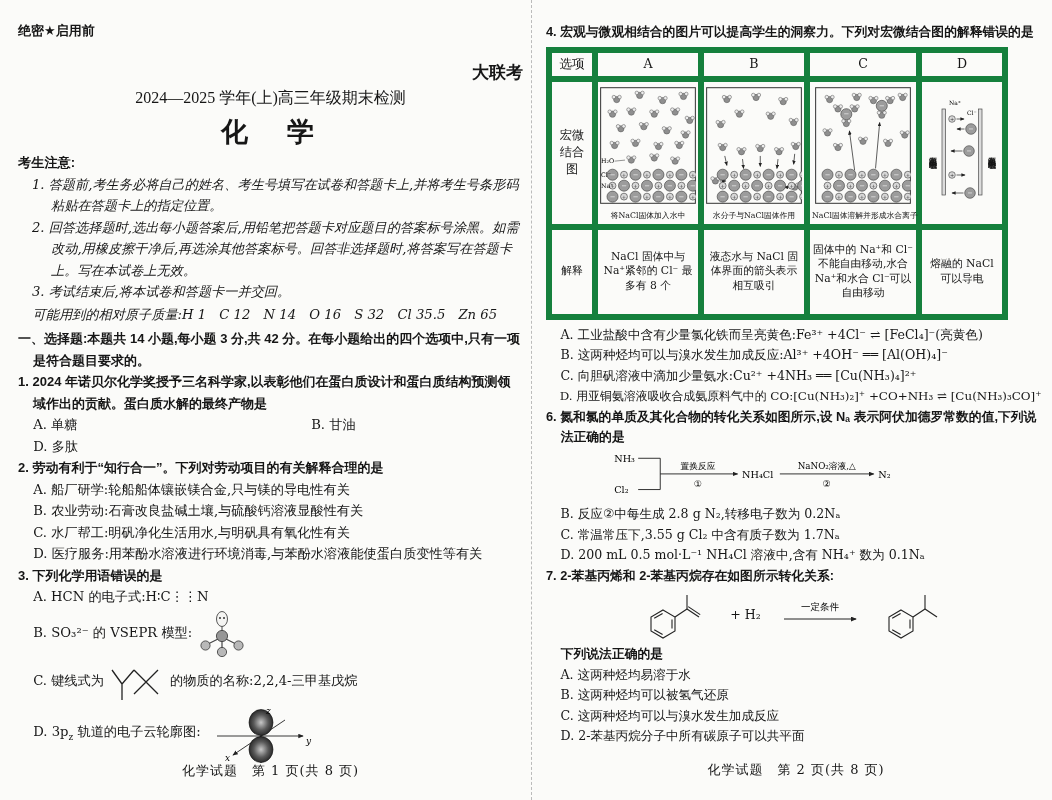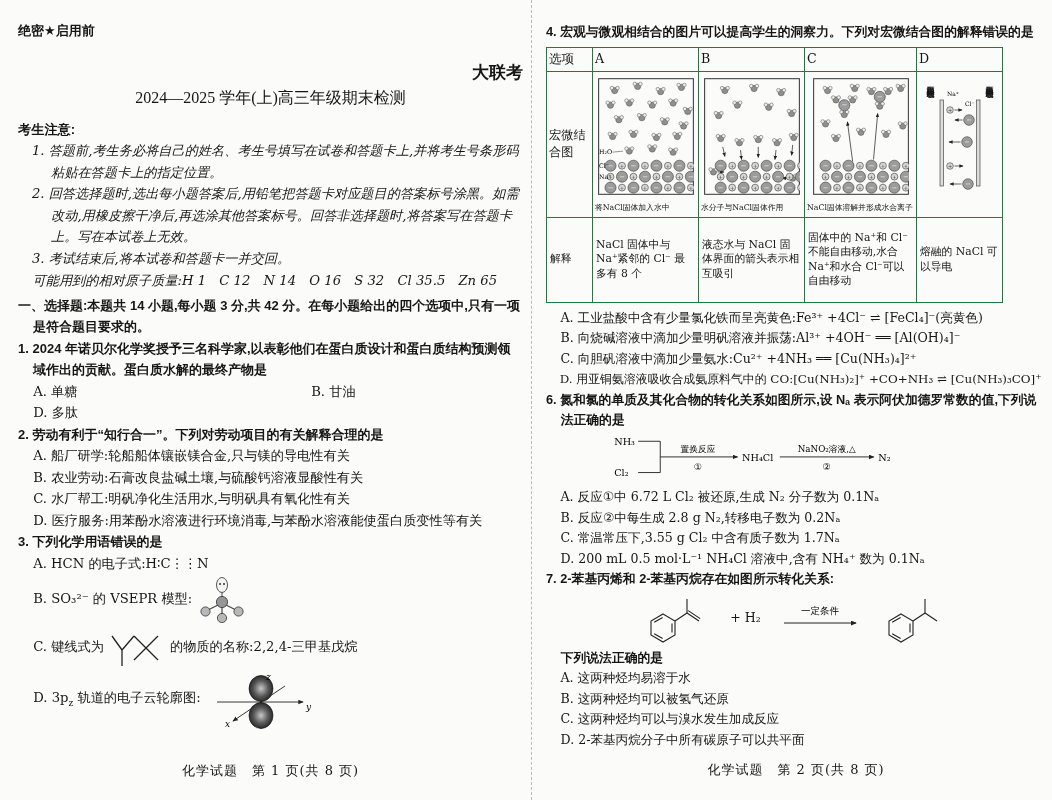--- a/index.html
+++ b/index.html
@@ -29,21 +29,21 @@
   .section{margin-top:3px;}
   .opt{padding-left:1.15em;}
   .opt-grid{display:grid;grid-template-columns:278px auto;padding-left:0;}
   .optflex{display:flex;align-items:center;gap:4px;}
   .optflex svg{flex:0 0 auto;}
   .nowrap{white-space:nowrap;}
   sub.z{font-size:.68em;}
   .footer{position:absolute;top:760px;left:0;width:100%;text-align:center;font-size:13px;letter-spacing:1px;}
   
   table.t4{border-collapse:collapse;margin-top:4px;width:456px;table-layout:fixed;}
-  table.t4 td{border:1px solid #15803d;vertical-align:middle;padding:1px 2px;}
+  table.t4 td{border:6px solid #15803d;text-align:center;vertical-align:middle;padding:1px 2px;}
   tr.hrow td{height:21px;font-size:12.6px;}
   tr.irow{height:146px;}
   tr.erow td{height:80px;font-size:10.8px;line-height:14.5px;padding:2px 3px;}
   td.rlabel{font-size:12.2px;line-height:17px;padding:0 4px;}
   .ibox{margin:3px auto 1px;width:96px;}
   .cap{font-size:7.8px;line-height:10px;white-space:nowrap;}
   .dcell-inner{display:flex;align-items:center;justify-content:center;gap:2px;height:140px;}
   .vtext{writing-mode:vertical-rl;font-size:8px;line-height:9px;letter-spacing:.5px;height:130px;}
   
   .q6d{margin:2px 0 2px 54px;}
@@ -110,20 +110,21 @@
     </radialGradient>
   </defs>
 </svg>
 
 <div class="divider"></div>
 
 <section class="page" id="page1">
   <div class="secret sans">绝密★启用前</div>
   <p class="t1">大联考</p>
   <p class="t2">2024—2025 学年(上)高三年级期末检测</p>
+  <p class="t3">化　学</p>
 
   <p class="ntitle sans">考生注意:</p>
   <div class="notes">
     <p class="note">1. 答题前,考生务必将自己的姓名、考生号填写在试卷和答题卡上,并将考生号条形码粘贴在答题卡上的指定位置。</p>
     <p class="note">2. 回答选择题时,选出每小题答案后,用铅笔把答题卡对应题目的答案标号涂黑。如需改动,用橡皮擦干净后,再选涂其他答案标号。回答非选择题时,将答案写在答题卡上。写在本试卷上无效。</p>
     <p class="note">3. 考试结束后,将本试卷和答题卡一并交回。</p>
     <p class="masses">可能用到的相对原子质量:H 1　C 12　N 14　O 16　S 32　Cl 35.5　Zn 65</p>
   </div>
 
   <p class="stem section">一、选择题:本题共 14 小题,每小题 3 分,共 42 分。在每小题给出的四个选项中,只有一项是符合题目要求的。</p>
@@ -334,21 +335,21 @@
         <td>液态水与 NaCl 固体界面的箭头表示相互吸引</td>
         <td>固体中的 Na⁺和 Cl⁻不能自由移动,水合 Na⁺和水合 Cl⁻可以自由移动</td>
         <td>熔融的 NaCl 可以导电</td>
       </tr>
     </tbody>
       </table>
   </div>
 
   <div style="margin-top:5px">
     <p class="opt nowrap">A. 工业盐酸中含有少量氯化铁而呈亮黄色:Fe³⁺ +4Cl⁻ ⇌ [FeCl₄]⁻(亮黄色)</p>
-    <p class="opt nowrap">B. 向烧碱溶液中滴加少量明矾溶液并振荡:Al³⁺ +4OH⁻ ══ [Al(OH)₄]⁻</p>
+    <p class="opt nowrap">B. 这两种烃均可以与溴水发生加成反应:Al³⁺ +4OH⁻ ══ [Al(OH)₄]⁻</p>
     <p class="opt nowrap">C. 向胆矾溶液中滴加少量氨水:Cu²⁺ +4NH₃ ══ [Cu(NH₃)₄]²⁺</p>
     <p class="opt nowrap" style="font-size:11.9px">D. 用亚铜氨溶液吸收合成氨原料气中的 CO:[Cu(NH₃)₂]⁺ +CO+NH₃ ⇌ [Cu(NH₃)₃CO]⁺</p>
   </div>
 
   <div>
     <p class="stem">6. 氮和氯的单质及其化合物的转化关系如图所示,设 Nₐ 表示阿伏加德罗常数的值,下列说法正确的是</p>
     <svg class="q6d" width="310" height="46" viewBox="0 0 330 50">
       <text x="12" y="13" font-size="10.5">NH₃</text>
       <text x="12" y="47" font-size="10.5">Cl₂</text>
       <line x1="38" y1="9" x2="62" y2="9" stroke="#222" stroke-width="1"></line>
@@ -356,21 +357,20 @@
       <line x1="62" y1="9" x2="62" y2="43" stroke="#222" stroke-width="1"></line>
       <line x1="62" y1="26" x2="146" y2="26" stroke="#222" stroke-width="1" marker-end="url(#ah)"></line>
       <text x="103" y="21" font-size="9.5" text-anchor="middle">置换反应</text>
       <text x="103" y="40" font-size="10" text-anchor="middle">①</text>
       <text x="151" y="30" font-size="10.5">NH₄Cl</text>
       <line x1="192" y1="26" x2="294" y2="26" stroke="#222" stroke-width="1" marker-end="url(#ah)"></line>
       <text x="243" y="21" font-size="9.5" text-anchor="middle">NaNO₂溶液,△</text>
       <text x="243" y="40" font-size="10" text-anchor="middle">②</text>
       <text x="299" y="30" font-size="10.5">N₂</text>
     </svg>
-    <p class="opt nowrap">A. 反应①中 6.72 L Cl₂ 被还原,生成 N₂ 分子数为 0.1Nₐ</p>
     <p class="opt nowrap">B. 反应②中每生成 2.8 g N₂,转移电子数为 0.2Nₐ</p>
     <p class="opt nowrap">C. 常温常压下,3.55 g Cl₂ 中含有质子数为 1.7Nₐ</p>
     <p class="opt nowrap">D. 200 mL 0.5 mol·L⁻¹ NH₄Cl 溶液中,含有 NH₄⁺ 数为 0.1Nₐ</p>
   </div>
 
   <div>
     <p class="stem">7. 2-苯基丙烯和 2-苯基丙烷存在如图所示转化关系:</p>
     <div class="scheme">
       <svg width="72" height="54" viewBox="0 0 72 54">
         <g stroke="#222" stroke-width="1.1" fill="none">

